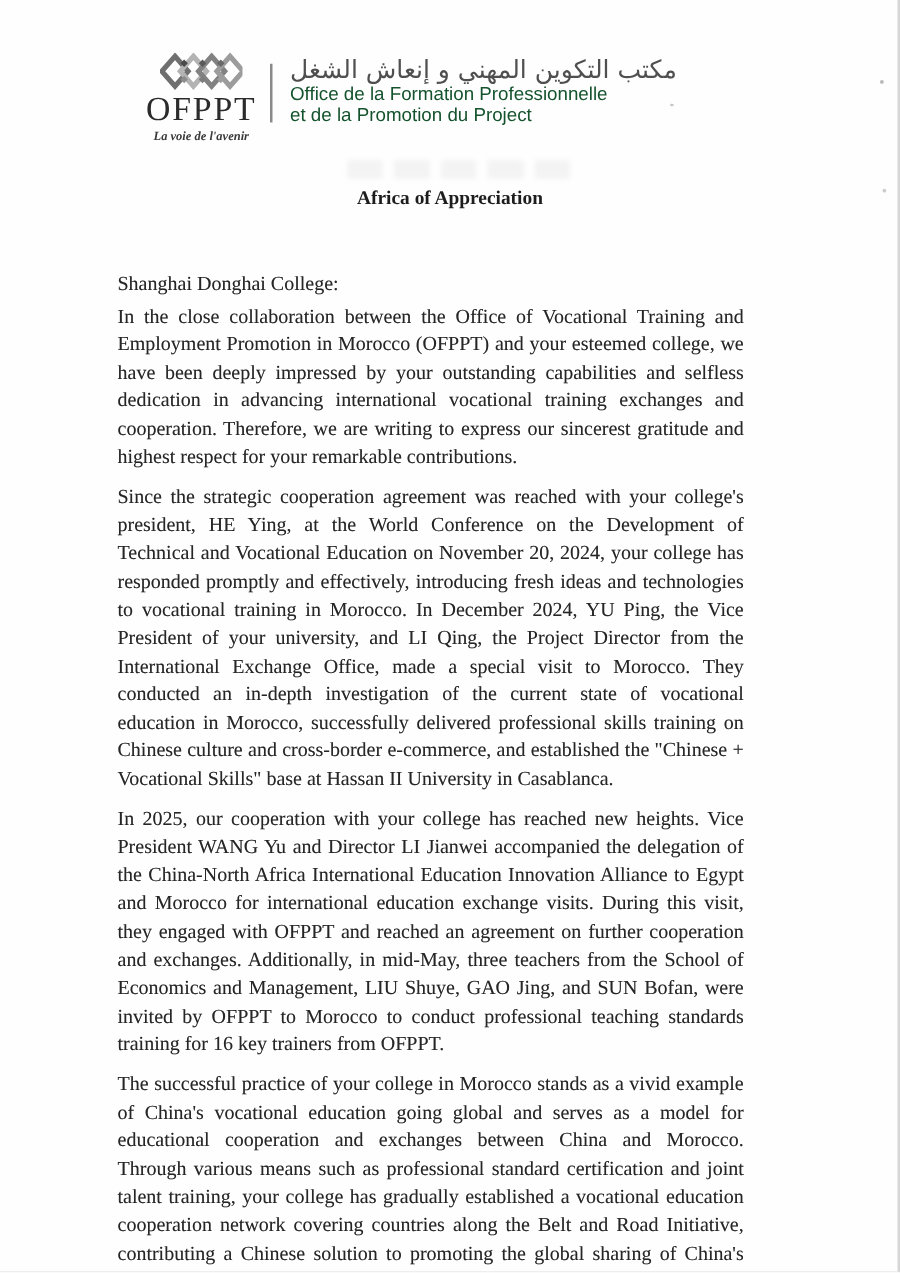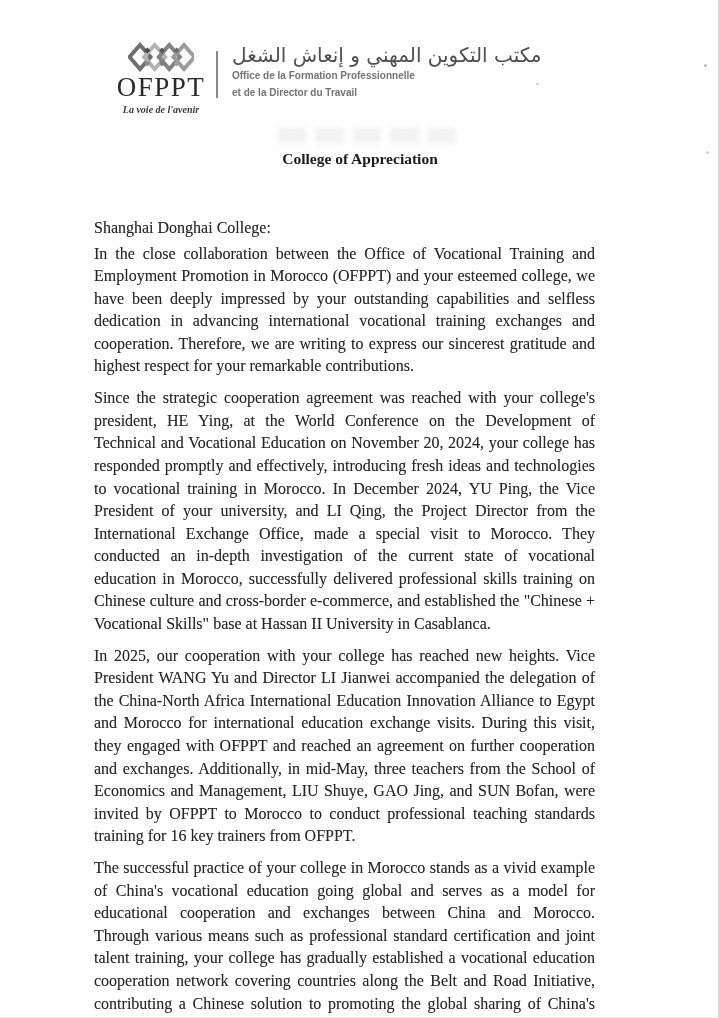--- a/index.html
+++ b/index.html
@@ -64,26 +64,25 @@
     font-family: "DejaVu Sans", sans-serif;
     font-size: 20px;
     line-height: 20px;
     color: #4f4f4f;
     direction: rtl;
     text-align: left;
     white-space: nowrap;
   }
   .org-fr {
     font-family: "Liberation Sans", sans-serif;
-    font-size: 10px;
+    font-size: 15px;
     line-height: 17px;
-    color: #737373;
+    color: #14532d;
     margin-top: 2px;
     white-space: nowrap;
-    font-weight: bold;
   }
 
   
   .letter-title {
     position: absolute;
     top: 150px;
     left: 0;
     width: 720px;
     margin: 0;
     text-align: center;
@@ -164,34 +163,34 @@
       <div class="logo-acronym">OFPPT</div>
       <div class="logo-tagline">La voie de l'avenir</div>
     </div>
 
     <div class="lh-divider"></div>
 
     <div class="org-block">
       <div class="org-ar" dir="rtl">مكتب التكوين المهني و إنعاش الشغل</div>
       <div class="org-fr">
         <span>Office de la Formation Professionnelle</span><br>
-        <span>et de la Director du Travail</span>
+        <span>et de la Promotion du Project</span>
       </div>
     </div>
   </header>
 
   <div class="bleed-artifact">
     <span></span>
       <span></span>
       <span></span>
       <span></span>
       <span></span>
   </div>
 
-  <h1 class="letter-title">College of Appreciation</h1>
+  <h1 class="letter-title">Africa of Appreciation</h1>
 
   <div class="letter-body">
     <p class="salutation">Shanghai Donghai College:</p>
     <p class="para">In the close collaboration between the Office of Vocational Training and Employment Promotion in Morocco (OFPPT) and your esteemed college, we have been deeply impressed by your outstanding capabilities and selfless dedication in advancing international vocational training exchanges and cooperation. Therefore, we are writing to express our sincerest gratitude and highest respect for your remarkable contributions.</p>
     <p class="para">Since the strategic cooperation agreement was reached with your college's president, HE Ying, at the World Conference on the Development of Technical and Vocational Education on November 20, 2024, your college has responded promptly and effectively, introducing fresh ideas and technologies to vocational training in Morocco. In December 2024, YU Ping, the Vice President of your university, and LI Qing, the Project Director from the International Exchange Office, made a special visit to Morocco. They conducted an in-depth investigation of the current state of vocational education in Morocco, successfully delivered professional skills training on Chinese culture and cross-border e-commerce, and established the "Chinese + Vocational Skills" base at Hassan II University in Casablanca.</p>
     <p class="para">In 2025, our cooperation with your college has reached new heights. Vice President WANG Yu and Director LI Jianwei accompanied the delegation of the China-North Africa International Education Innovation Alliance to Egypt and Morocco for international education exchange visits. During this visit, they engaged with OFPPT and reached an agreement on further cooperation and exchanges. Additionally, in mid-May, three teachers from the School of Economics and Management, LIU Shuye, GAO Jing, and SUN Bofan, were invited by OFPPT to Morocco to conduct professional teaching standards training for 16 key trainers from OFPPT.</p>
     <p class="para">The successful practice of your college in Morocco stands as a vivid example of China's vocational education going global and serves as a model for educational cooperation and exchanges between China and Morocco. Through various means such as professional standard certification and joint talent training, your college has gradually established a vocational education cooperation network covering countries along the Belt and Road Initiative, contributing a Chinese solution to promoting the global sharing of China's vocational education model and to the cultivation of technical and skilled talents worldwide.</p>
   </div>
 
   <div class="speck speck-1"></div>

